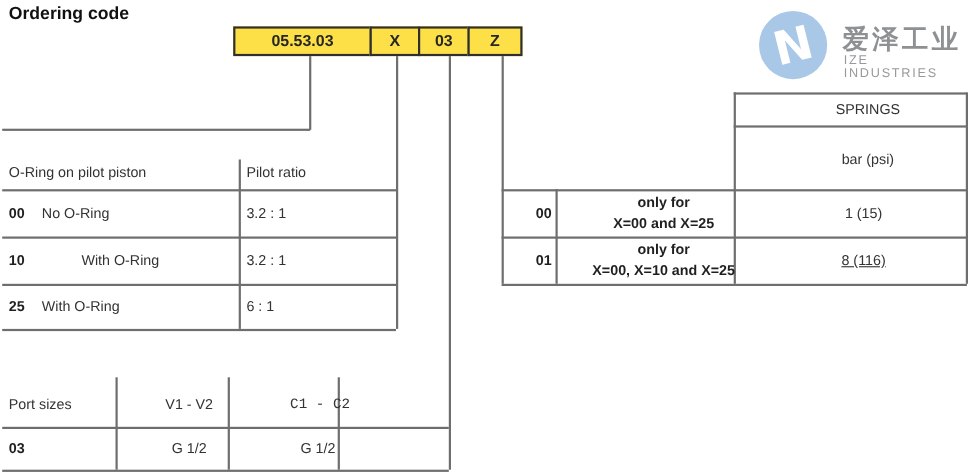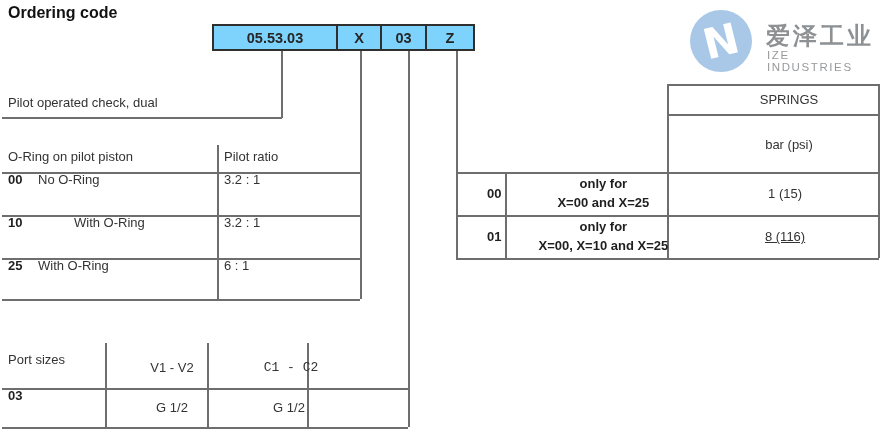--- a/index.html
+++ b/index.html
@@ -5,25 +5,25 @@
   html,body{margin:0;padding:0;background:#fff;}
   #page{position:relative;width:885px;height:433px;background:#ffffff;overflow:hidden;
         font-family:"Liberation Sans","DejaVu Sans",sans-serif;color:#2e2e2e;}
   .abs{position:absolute;}
   .vline{position:absolute;width:1.5px;background:#6e6e6e;}
   .hline{position:absolute;height:1.5px;background:#6e6e6e;}
   .txt{font-size:13px;color:#333;white-space:nowrap;}
   .bold{font-weight:bold;color:#1f1f1f;}
   .title{font-size:16px;font-weight:bold;color:#111;}
   .code-row{position:absolute;left:212px;top:24px;display:flex;}
-  .code-box{height:27px;border:2px solid #2f2f2f;box-sizing:border-box;background:#7dd3fc;
+  .code-box{height:27px;border:2px solid #2f2f2f;box-sizing:border-box;background:#fde047;
             display:flex;align-items:center;justify-content:center;
             font-weight:bold;font-size:14.5px;color:#262626;}
   .code-box + .code-box{margin-left:-2px;}
-  .flexrow{position:absolute;display:flex;border-radius:14px;}
+  .flexrow{position:absolute;display:flex;align-items:center;border-radius:14px;}
   .ctr{display:flex;align-items:center;justify-content:center;text-align:center;margin-left:16px;}
   .cn{font-size:24px;font-weight:600;color:#8d9194;letter-spacing:3px;}
   .en{font-size:11.5px;color:#97999b;letter-spacing:1.6px;}
   .cond{line-height:1.4;}
 </style>
 </head>
 <body>
 
 <div id="page">
 
@@ -45,21 +45,20 @@
     <div class="code-box" style="width:46px;">X</div>
     <div class="code-box" style="width:47px;">03</div>
     <div class="code-box" style="width:50px;">Z</div>
   </div>
 
   <div class="vline" style="left:281px;top:51px;height:67px;"></div>
   <div class="vline" style="left:360px;top:51px;height:248px;"></div>
   <div class="vline" style="left:408px;top:51px;height:376px;"></div>
   <div class="vline" style="left:456px;top:51px;height:207px;"></div>
 
-  <div class="abs txt" style="left:8px;top:95px;">Pilot operated check, dual</div>
   <div class="hline" style="left:2px;top:117px;width:280px;"></div>
 
   <div>
     <div class="vline" style="left:217px;top:145px;height:154px;"></div>
     <div class="abs txt" style="left:8px;top:149px;">O-Ring on pilot piston</div>
     <div class="abs txt" style="left:224px;top:149px;">Pilot ratio</div>
     <div class="hline" style="left:2px;top:172px;width:358px;"></div>
     <div class="hline" style="left:2px;top:215px;width:358px;"></div>
     <div class="hline" style="left:2px;top:258px;width:358px;"></div>
     <div class="hline" style="left:2px;top:299px;width:358px;"></div>

